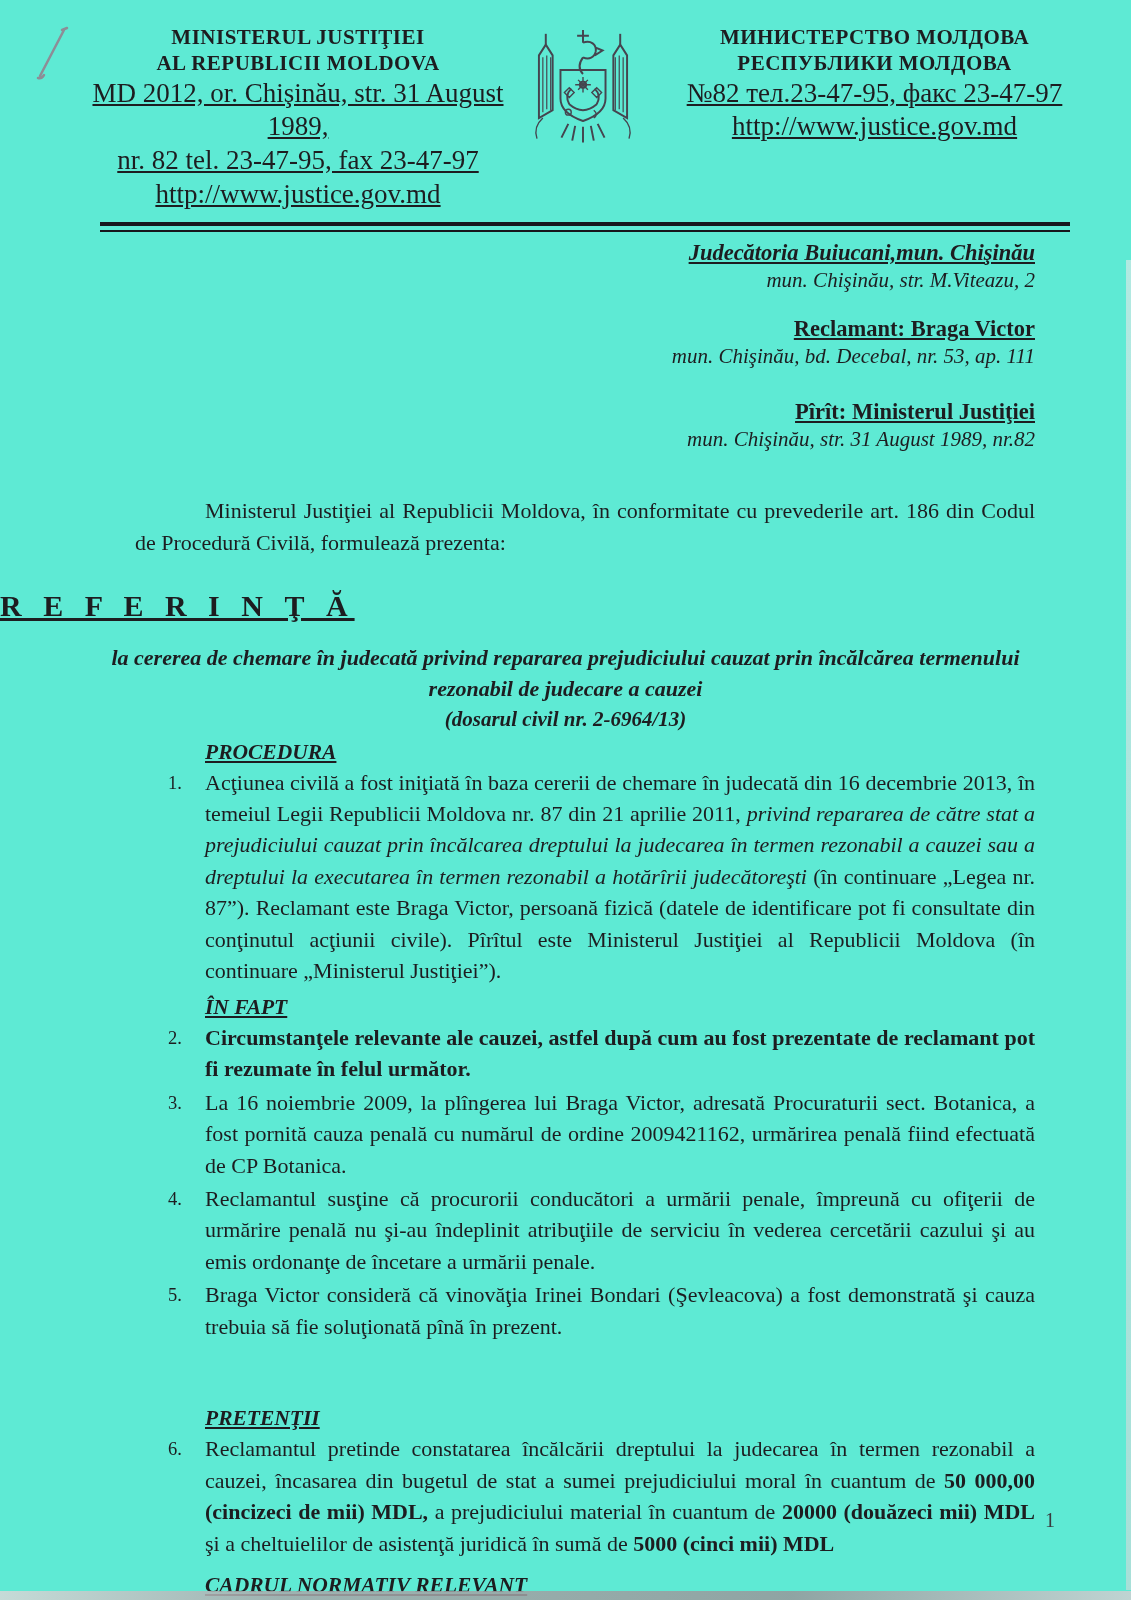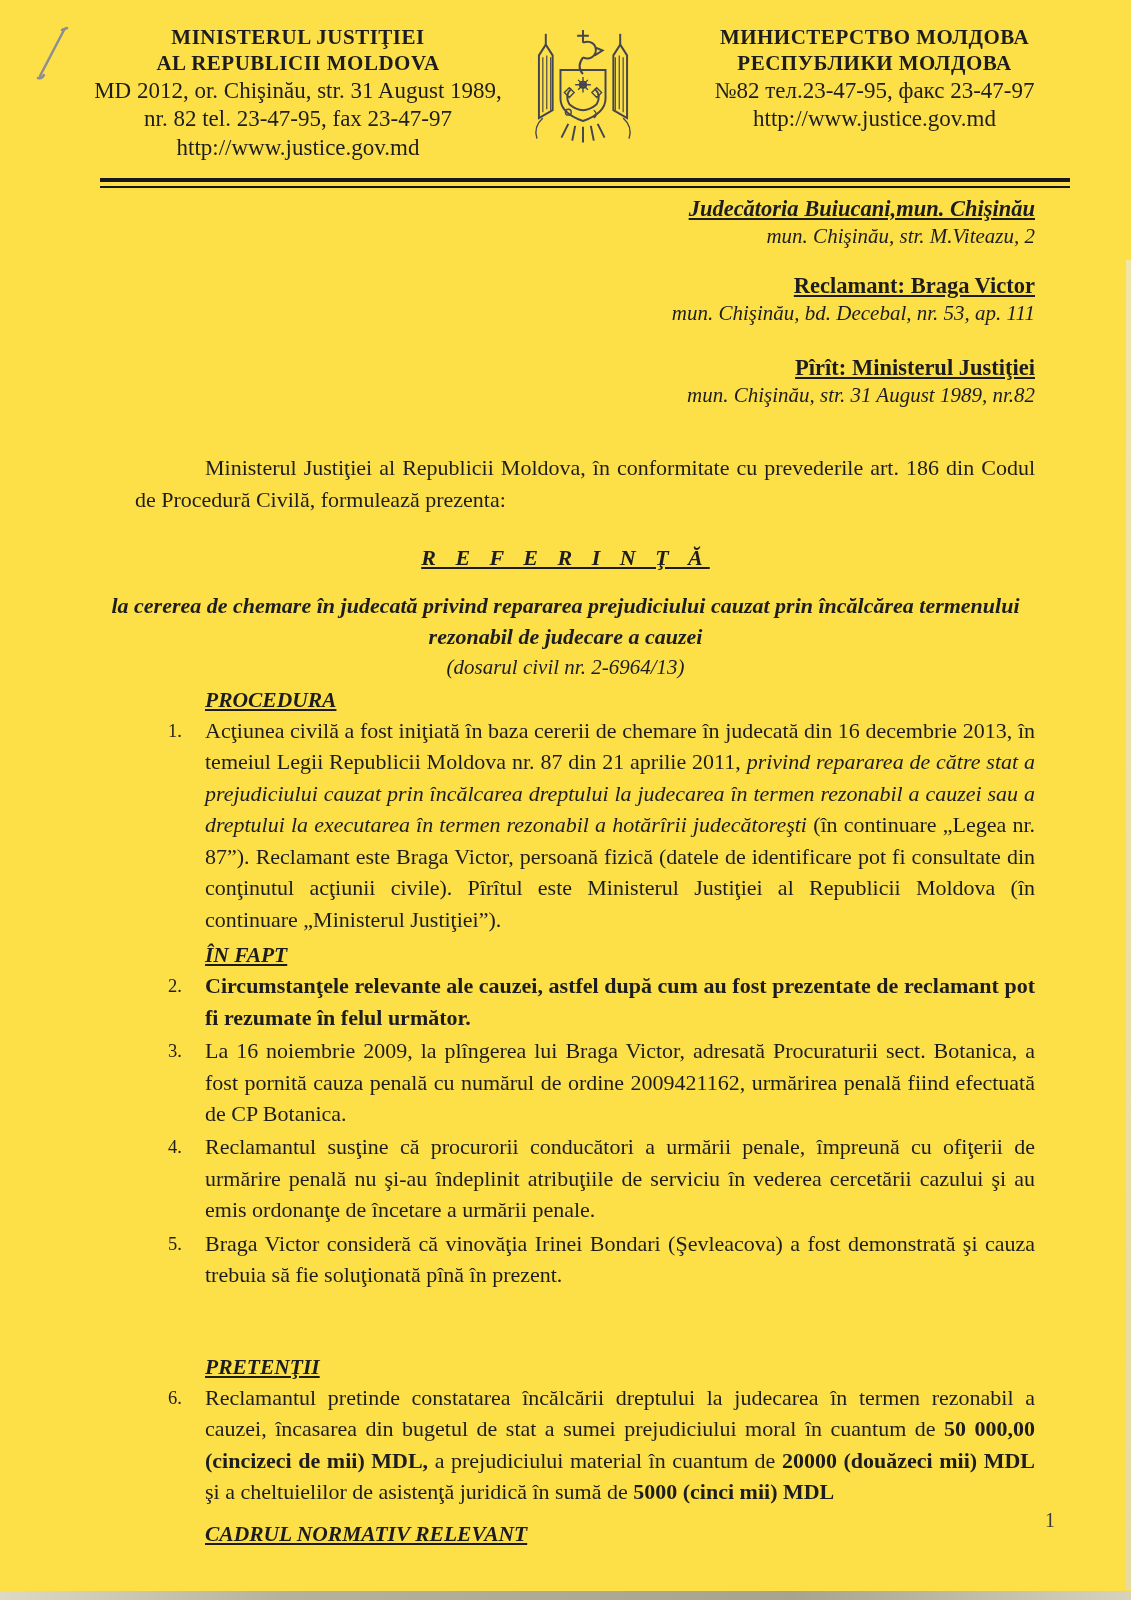--- a/index.html
+++ b/index.html
@@ -1,31 +1,31 @@
 <!DOCTYPE html>
 <html><head>
 <meta charset="utf-8">
 <style>
   html,body{margin:0;padding:0;background:#ffffff;}
   .page{
     position:relative;
     width:1131px;
     height:1600px;
-    background:#fde047;
+    background:#5eead4;
     font-family:"Liberation Serif", serif;
     color:#1d1d20;
     overflow:hidden;
   }
   
   .header{display:flex;align-items:flex-start;padding:24px 40px 0 88px;}
   .hcol{text-align:center;line-height:1.25;}
   .hcol.left{flex:0 0 420px;}
   .hcol.right{flex:1;}
   .h-bold{font-weight:bold;font-size:21px;letter-spacing:.5px;}
-  .h-reg{font-size:23px;}
+  .h-reg{font-size:27px;text-decoration:underline;}
   .emblem-box{flex:0 0 150px;display:flex;justify-content:center;padding-top:2px;}
   .rule{
     height:4px;
     border-top:4px solid #17171d;
     border-bottom:2px solid #17171d;
     margin:10px 61px 0 100px;
   }
   
   .reg-row{position:relative;margin:24px 0 0 105px;height:46px;font-size:22px;}
   .hw{
@@ -50,30 +50,30 @@
   .addr-head.italic{font-style:italic;}
   .addr-sub{font-style:italic;font-size:21px;}
   .addr-gap{height:20px;}
   
   .intro{
     margin:42px 96px 0 135px;
     text-indent:70px;
     font-size:22px;line-height:1.45;text-align:justify;
   }
   .doc-title{
-    margin-top:30px;text-align:center;
-    font-weight:bold;font-style:italic;font-size:22px;
+    margin-top:30px;text-align:left;
+    font-weight:bold;font-size:30px;
     letter-spacing:7px;
   }
   .doc-title span{text-decoration:underline;}
   .doc-subtitle{
     margin:20px 110px 0 110px;text-align:center;
     font-weight:bold;font-style:italic;font-size:22px;line-height:1.4;
   }
-  .case-ref{text-align:center;font-style:italic;font-size:21px;margin-top:2px;}
+  .case-ref{text-align:center;font-style:italic;font-size:21px;margin-top:2px;font-weight:bold;}
   .sec-head{
     margin:8px 96px 0 205px;
     font-weight:bold;font-style:italic;font-size:21.5px;
     text-decoration:underline;
   }
   .sec-head.big-gap{margin-top:64px;}
   .item{
     display:flex;margin:2px 96px 0 168px;
     font-size:22px;line-height:1.43;
   }

